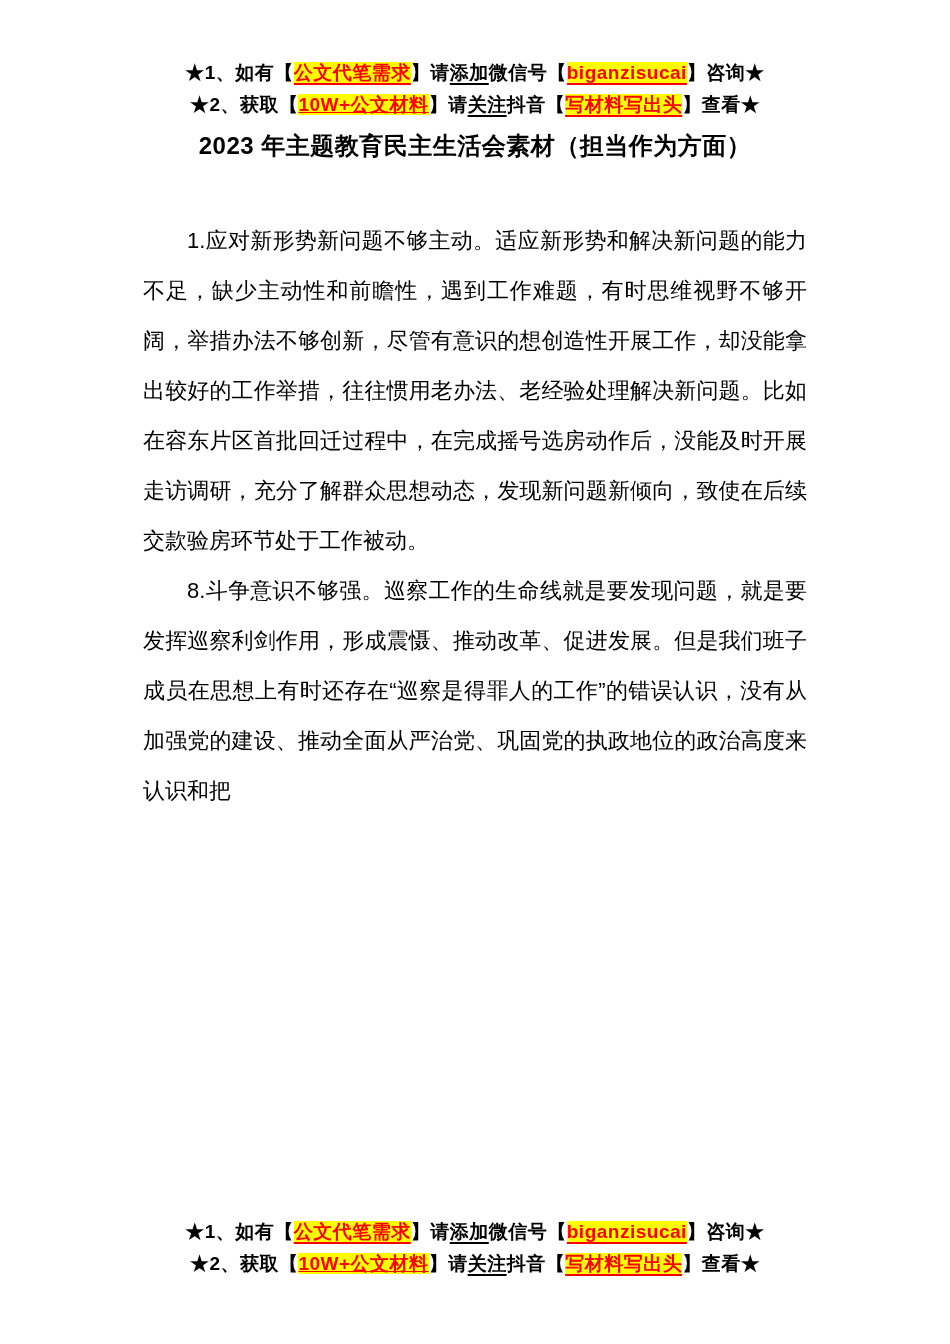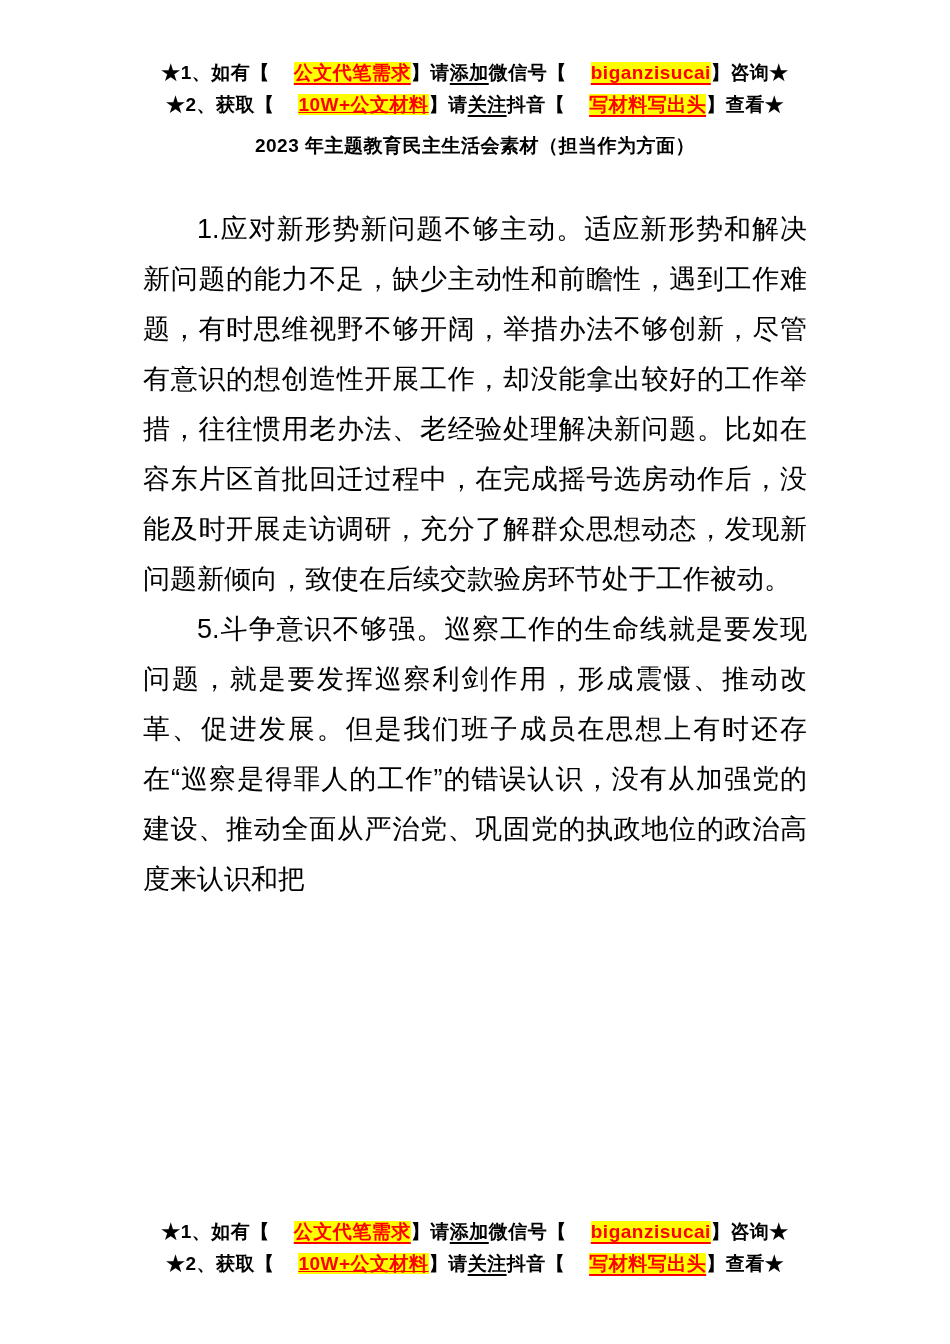--- a/index.html
+++ b/index.html
@@ -28,44 +28,44 @@
   .banner.header{top:57px;}
   .banner.footer{top:1216px;}
   .banner-line{
     font-size:19px;
     font-weight:bold;
     line-height:32px;
     letter-spacing:0.5px;
     white-space:nowrap;
   }
   .seg{color:var(--ink);text-align:right;}
-  .seg-red{color:var(--red);margin-left:24px;}
+  .seg-red{color:var(--red);}
   .seg-hl{background:var(--hl);text-decoration:underline;}
   .seg-u{
     text-decoration:underline;
     text-decoration-thickness:2px;
     text-underline-offset:4px;
   }
   .seg-light{font-weight:bold;}
   .doc-title{
     position:absolute;
     top:124px;left:0;right:0;
     margin:0;
     text-align:center;
-    font-size:19px;
+    font-size:24px;
     font-weight:bold;
     line-height:44px;
     letter-spacing:0.5px;
   }
   .body-text{
     position:absolute;
-    top:204px;
+    top:216px;
     left:143px;
     width:664px;
-    font-size:27px;
+    font-size:22px;
     line-height:50px;
     text-align:justify;
     text-justify:inter-ideograph;
   }
   .body-text p{
     margin:0;
     text-indent:2em;
     word-break:break-all;
   }
 </style>
@@ -76,21 +76,21 @@
 
   <div class="banner header">
     <div class="banner-line"><span class="seg">★1、如有【</span><span class="seg seg-red seg-hl seg-u">公文代笔需求</span><span class="seg">】请</span><span class="seg seg-u">添加</span><span class="seg seg-light">微信号</span><span class="seg">【</span><span class="seg seg-red seg-hl seg-u">biganzisucai</span><span class="seg">】咨询★</span></div>
     <div class="banner-line"><span class="seg">★2、获取【</span><span class="seg seg-red seg-hl">10W+公文材料</span><span class="seg">】请</span><span class="seg seg-u">关注</span><span class="seg seg-light">抖音</span><span class="seg">【</span><span class="seg seg-red seg-hl seg-u">写材料写出头</span><span class="seg">】查看★</span></div>
   </div>
 
   <h1 class="doc-title">2023 年主题教育民主生活会素材（担当作为方面）</h1>
 
   <div class="body-text">
     <p>1.应对新形势新问题不够主动。适应新形势和解决新问题的能力不足，缺少主动性和前瞻性，遇到工作难题，有时思维视野不够开阔，举措办法不够创新，尽管有意识的想创造性开展工作，却没能拿出较好的工作举措，往往惯用老办法、老经验处理解决新问题。比如在容东片区首批回迁过程中，在完成摇号选房动作后，没能及时开展走访调研，充分了解群众思想动态，发现新问题新倾向，致使在后续交款验房环节处于工作被动。</p>
-    <p>5.斗争意识不够强。巡察工作的生命线就是要发现问题，就是要发挥巡察利剑作用，形成震慑、推动改革、促进发展。但是我们班子成员在思想上有时还存在“巡察是得罪人的工作”的错误认识，没有从加强党的建设、推动全面从严治党、巩固党的执政地位的政治高度来认识和把</p>
+    <p>8.斗争意识不够强。巡察工作的生命线就是要发现问题，就是要发挥巡察利剑作用，形成震慑、推动改革、促进发展。但是我们班子成员在思想上有时还存在“巡察是得罪人的工作”的错误认识，没有从加强党的建设、推动全面从严治党、巩固党的执政地位的政治高度来认识和把</p>
   </div>
 
   <div class="banner footer">
     <div class="banner-line"><span class="seg">★1、如有【</span><span class="seg seg-red seg-hl seg-u">公文代笔需求</span><span class="seg">】请</span><span class="seg seg-u">添加</span><span class="seg seg-light">微信号</span><span class="seg">【</span><span class="seg seg-red seg-hl seg-u">biganzisucai</span><span class="seg">】咨询★</span></div>
     <div class="banner-line"><span class="seg">★2、获取【</span><span class="seg seg-red seg-hl">10W+公文材料</span><span class="seg">】请</span><span class="seg seg-u">关注</span><span class="seg seg-light">抖音</span><span class="seg">【</span><span class="seg seg-red seg-hl seg-u">写材料写出头</span><span class="seg">】查看★</span></div>
   </div>
 
 </div>
 
 </body></html>

